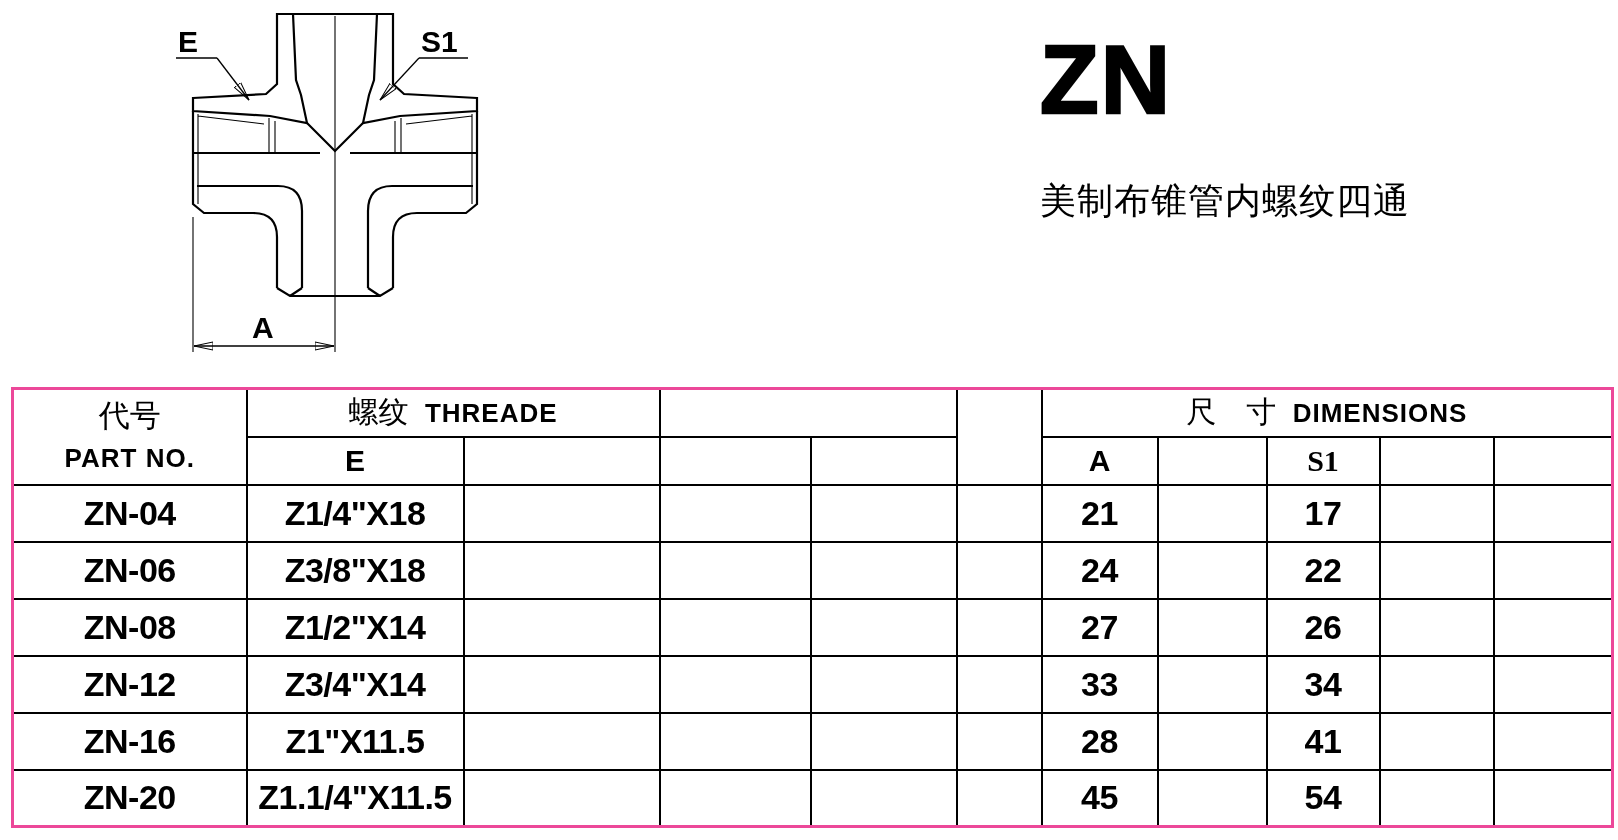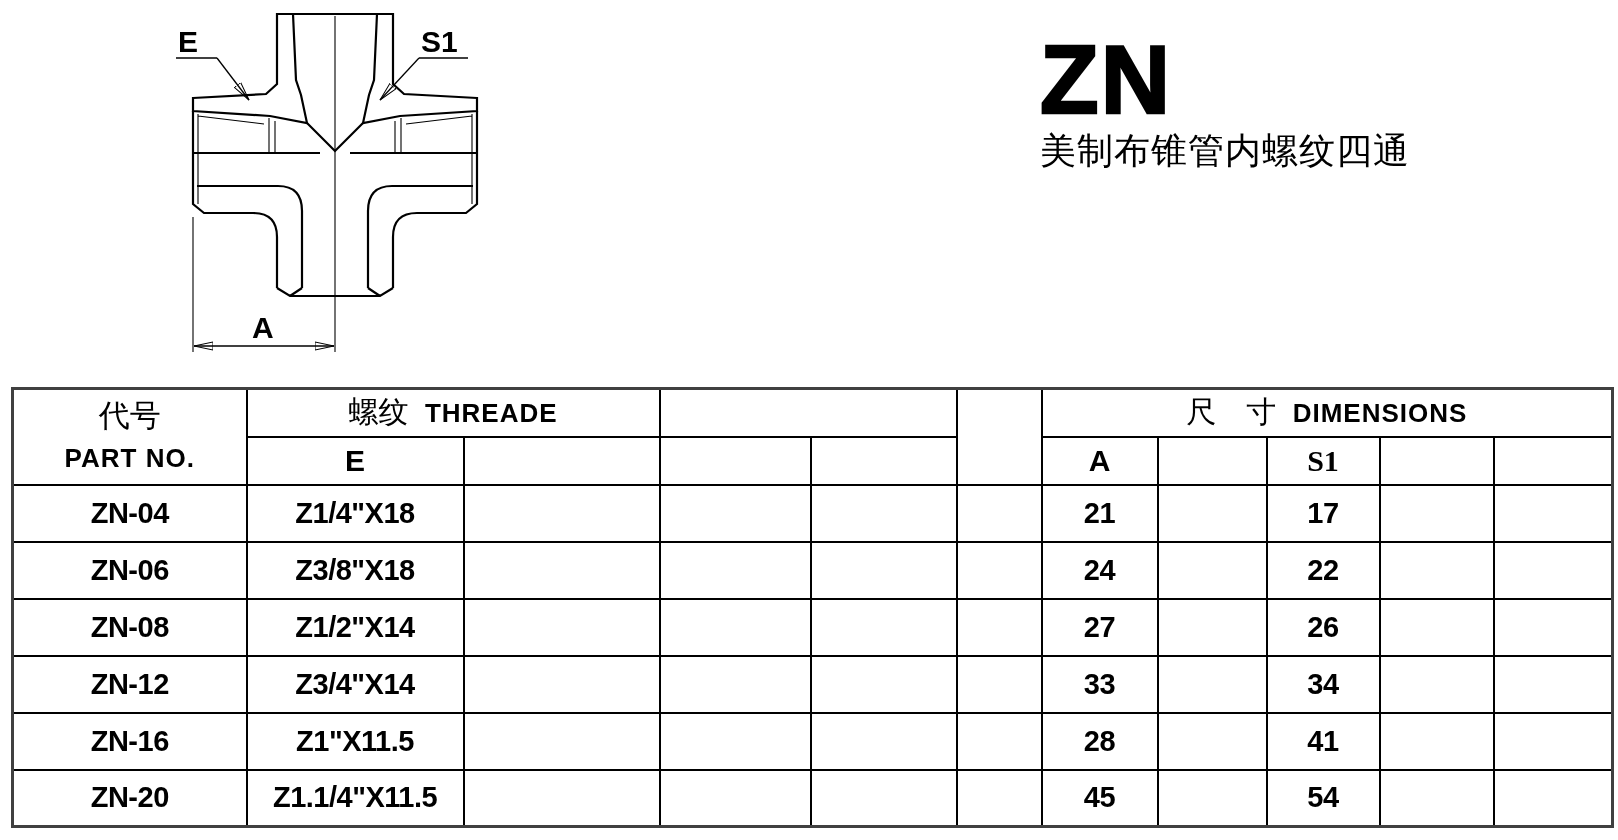--- a/index.html
+++ b/index.html
@@ -9,53 +9,53 @@
     color:#000; font-family:"Liberation Sans", sans-serif; overflow:hidden;
   }
 
   
   .titleblock { position:absolute; left:1040px; top:30px; width:420px; }
   .zn {
     font-size:96px; font-weight:900; line-height:1.05; letter-spacing:2px;
     font-family:"Liberation Sans", sans-serif; -webkit-text-stroke:2.5px #000;
   }
   .sub-zh {
-    font-size:36px; line-height:1.15; letter-spacing:1px;
+    margin-top:50px; font-size:36px; line-height:1.15; letter-spacing:1px;
     font-family:"Liberation Serif", serif; white-space:nowrap;
   }
   .sub-en {
     margin-top:6px; font-size:31px; font-weight:800; letter-spacing:1px;
     word-spacing:14px; white-space:nowrap;
   }
 
   
   .drawing { position:absolute; left:0; top:0; }
   .drawing path, .drawing line { fill:none; stroke:#000; }
   .obj  { stroke-width:2.2px; }
   .hatched { fill:url(#hatch); stroke:#000; stroke-width:2.2px; }
   .thin { stroke-width:1.1px; }
   .dimline { stroke-width:1.3px; }
   .lbl { font-family:"Liberation Sans", sans-serif; font-weight:700; font-size:30px; fill:#000; stroke:none; }
 
   
   table.dims {
     position:absolute; left:11px; top:387px; width:1600px;
     border-collapse:collapse; table-layout:fixed;
-    border:3px solid #404040;
+    border:3px solid #ec4899;
   }
   table.dims td { border:2px solid #000; text-align:center; vertical-align:middle; overflow:hidden; }
   tr.hrow1 { height:48px; }
   tr.hrow2 { height:48px; }
   tr.brow  { height:57px; }
   .zh  { font-family:"Liberation Serif", serif; font-size:30px; font-weight:400; }
   .en  { font-family:"Liberation Sans", sans-serif; font-size:26px; font-weight:700; letter-spacing:1px;text-align:right; }
   .gap-l { margin-left:12px; }
   .hdr-sub-sans { font-family:"Liberation Sans", sans-serif; font-size:30px; font-weight:700; }
   .hdr-sub-serif { font-family:"Liberation Serif", serif; font-size:30px; font-weight:700; }
-  td.val { font-family:"Liberation Sans", sans-serif; font-size:29px; font-weight:700; letter-spacing:-0.5px; }
+  td.val { font-family:"Liberation Sans", sans-serif; font-size:34px; font-weight:700; letter-spacing:-0.5px; }
   .partcell .zh-line { font-family:"Liberation Serif", serif; font-size:31px; line-height:1.1; }
   .partcell .en-line { font-family:"Liberation Sans", sans-serif; font-size:26px; font-weight:700; letter-spacing:1px; line-height:1.2; margin-top:10px; }
 </style>
 </head>
 <body>
 
 <div class="page">
 
   <svg class="drawing" width="520" height="360" viewBox="0 0 520 360">
     <defs>

